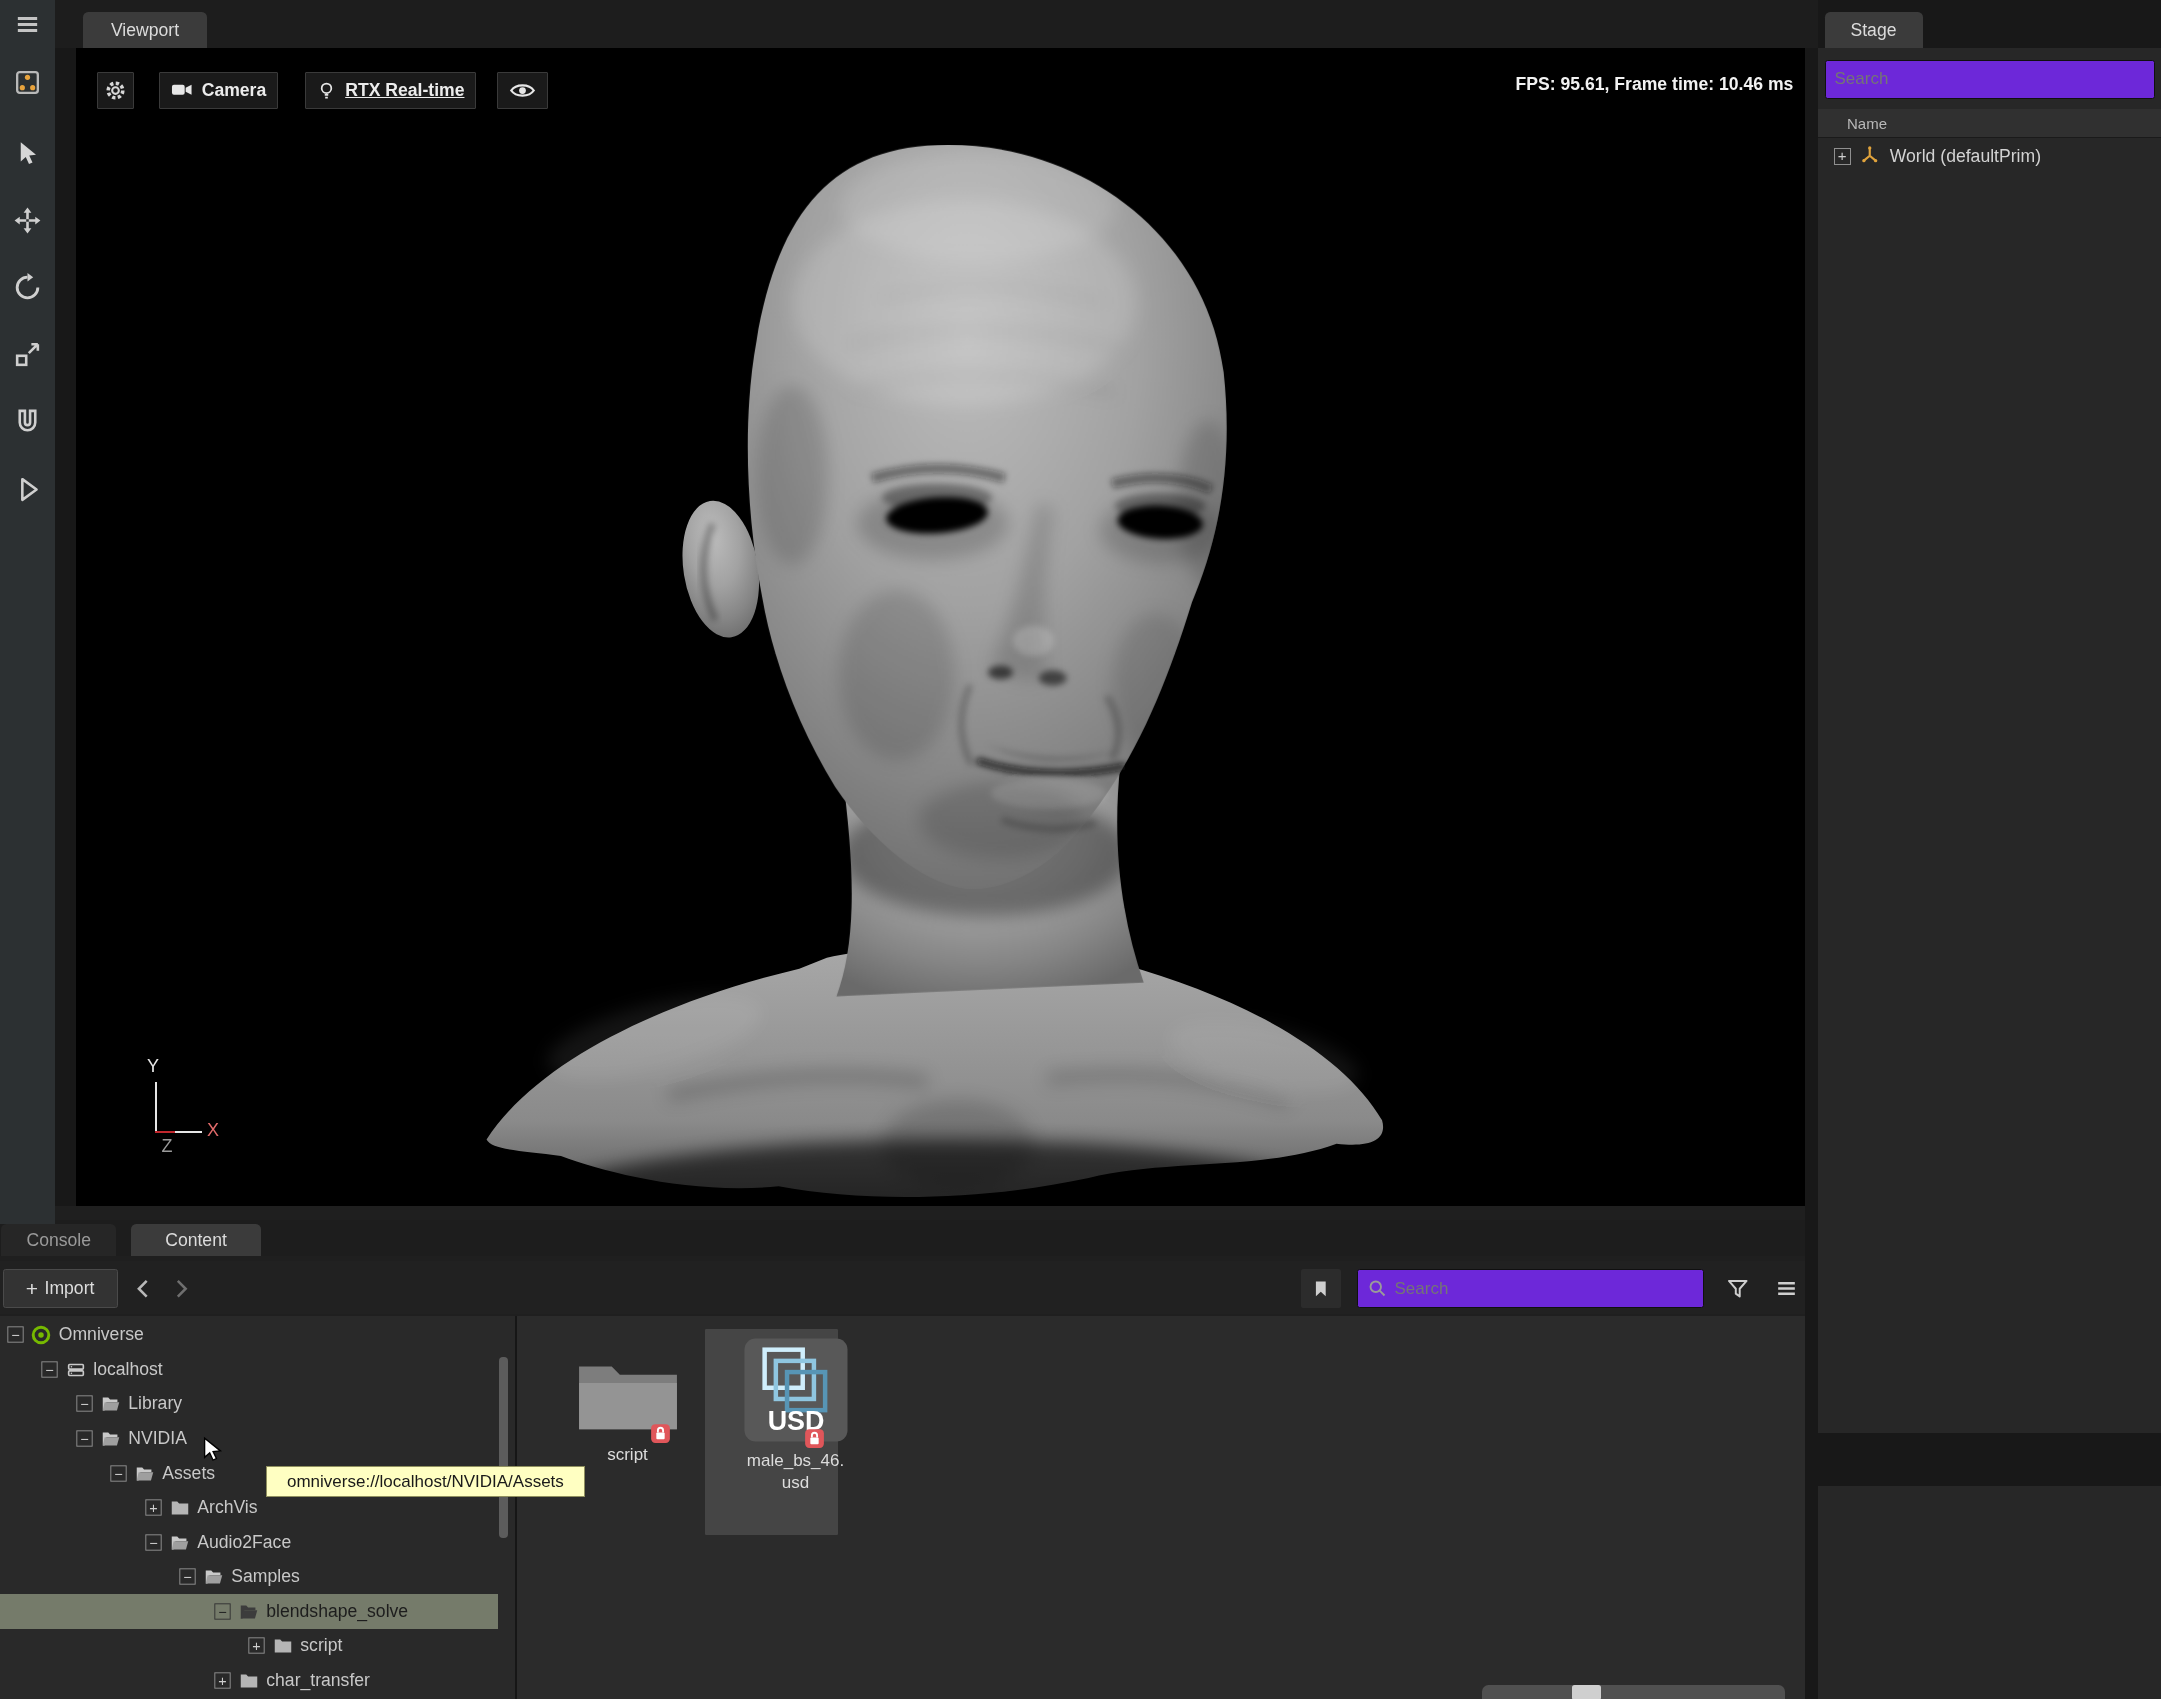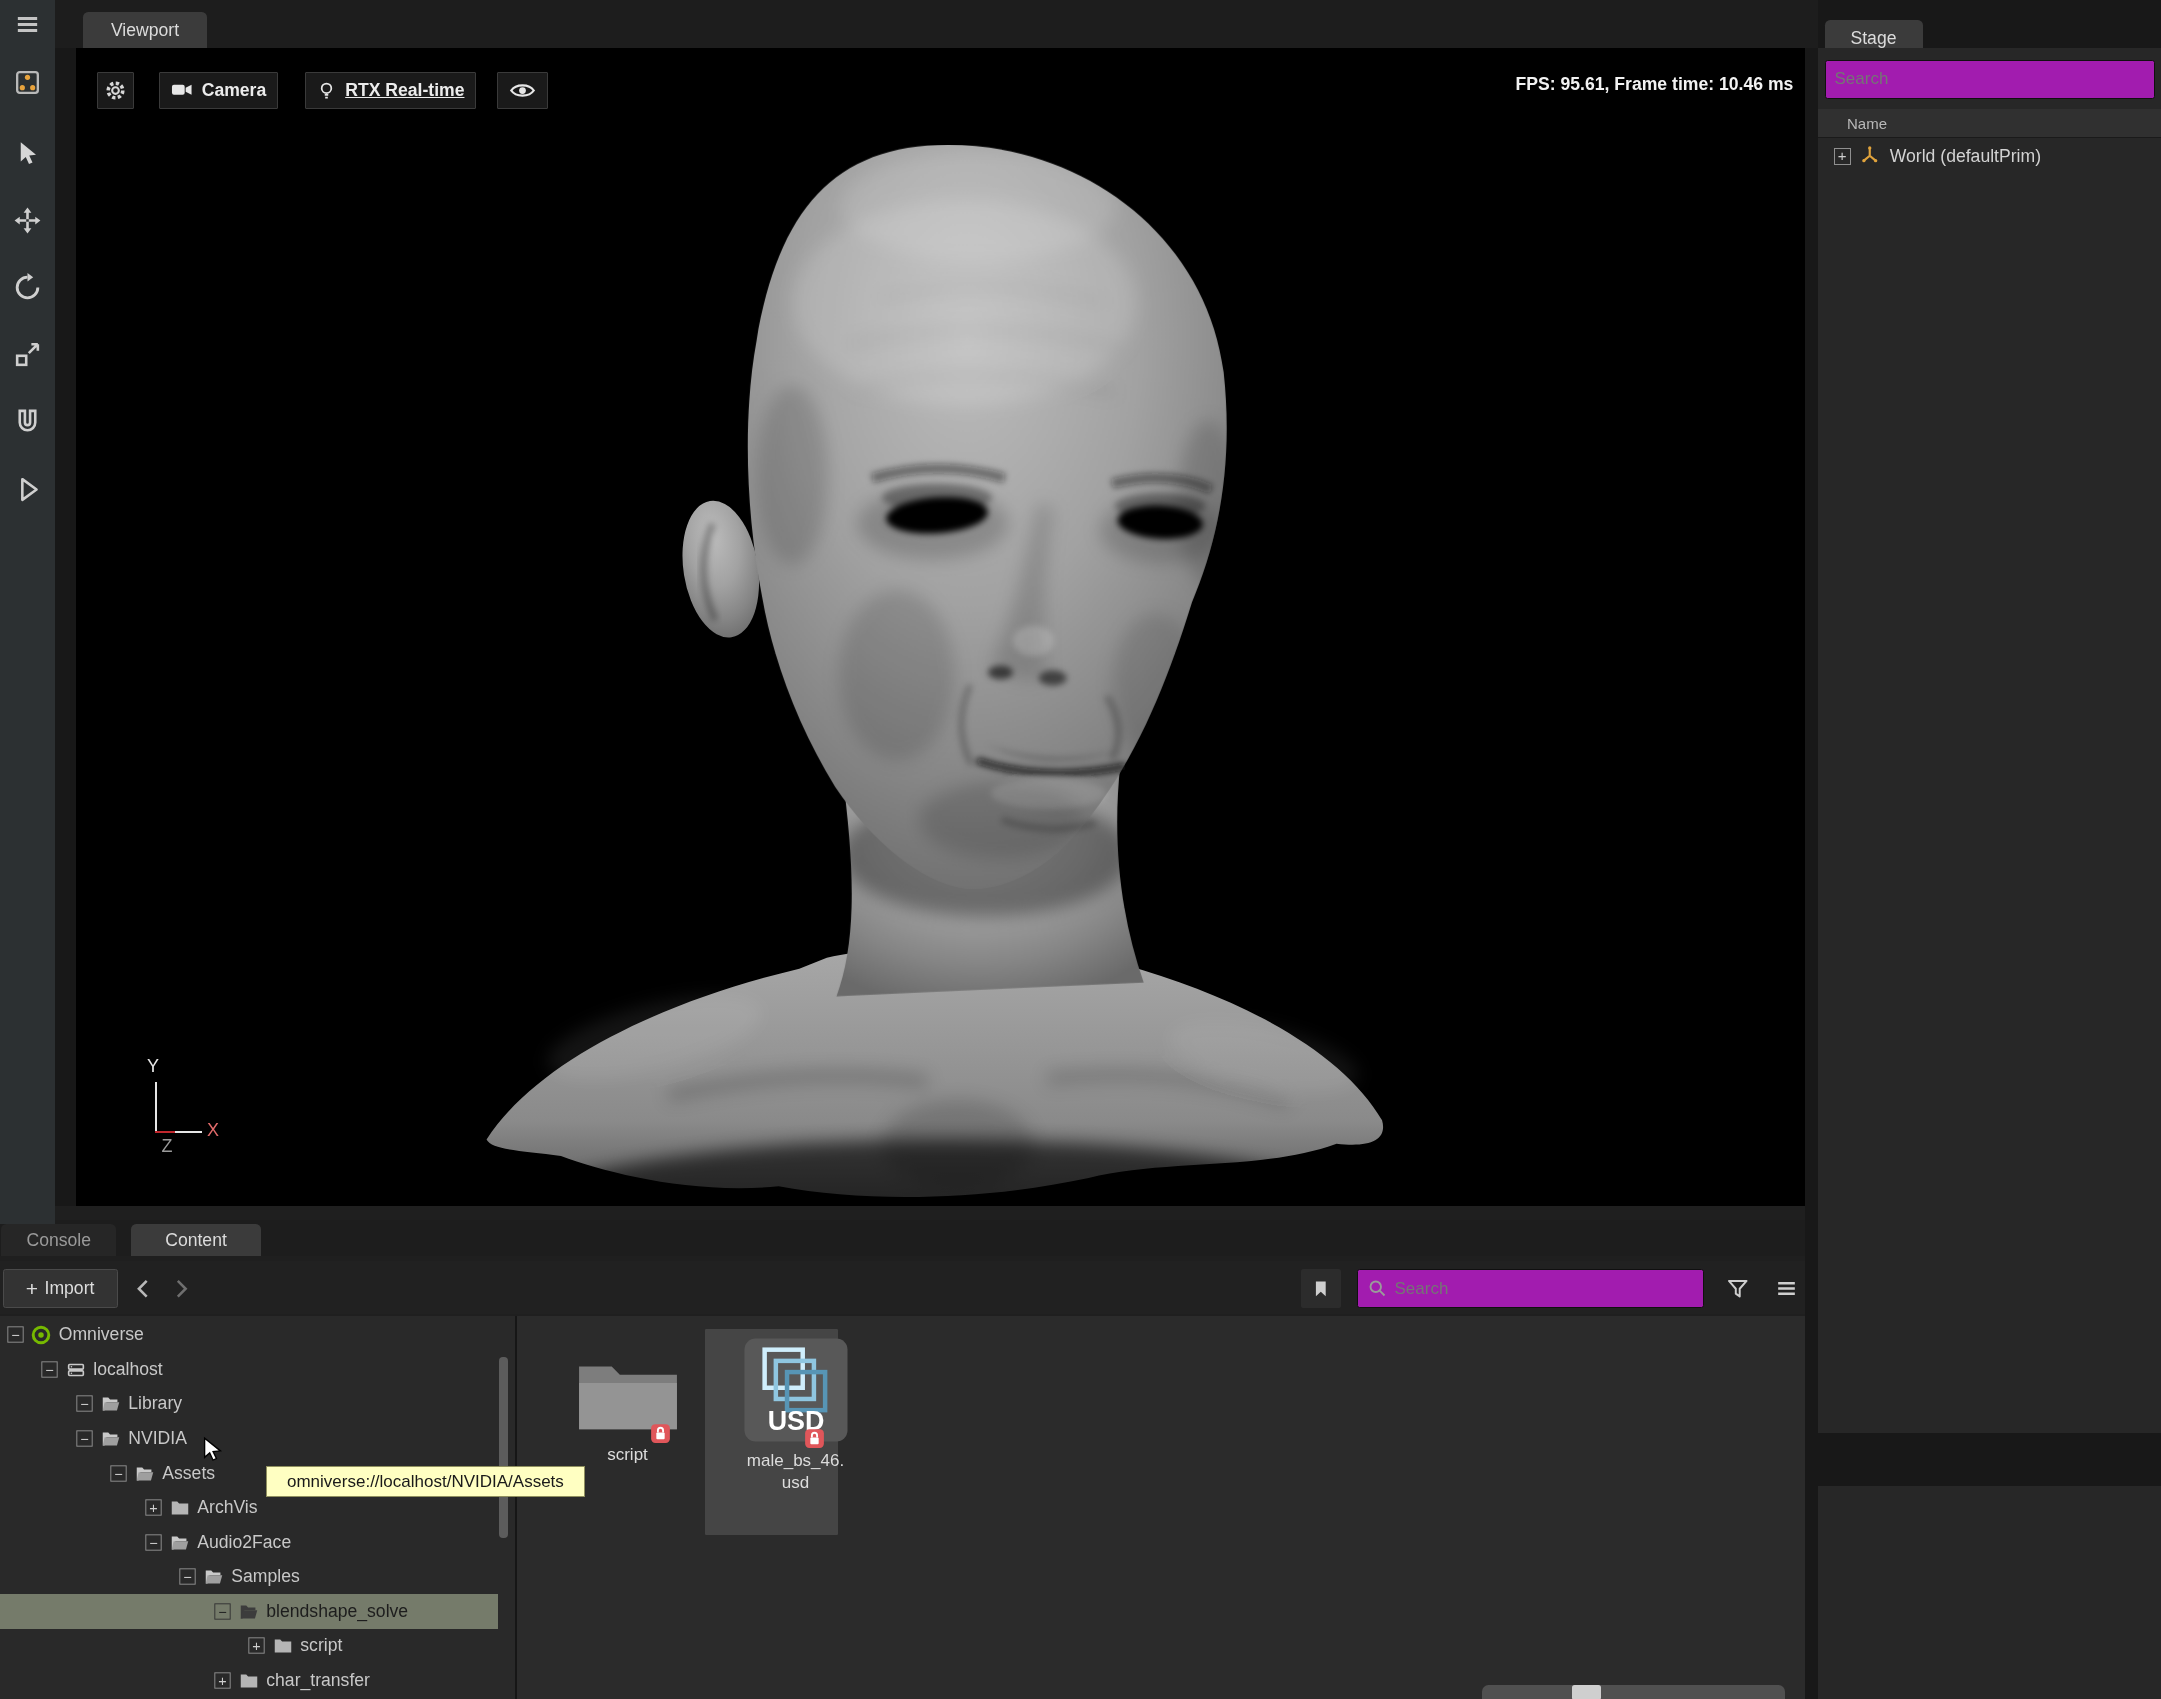--- a/index.html
+++ b/index.html
@@ -26,21 +26,21 @@
   .vp-stats { position:absolute; right:11.7px; top:26px; font-size:17.6px; font-weight:bold; color:#f2f2f2; z-index:3; }
   .gizmo { position:absolute; left:62px; top:1008px; width:130px; height:124px; z-index:3; }
   .gizmo .lbl { position:absolute; font-size:18px; }
   .gizmo .line { position:absolute; background:#e6e6e6; }
 
   
   .right-panel { left:1818px; top:0; width:343px; height:1700px; background:#181818; }
   .stage-body { position:absolute; left:0; top:48px; width:343px; height:1385px; background:#272727; }
   .prop-body  { position:absolute; left:0; top:1486px; width:343px; height:213px; background:#272727; }
   .search-box { position:absolute; display:flex; align-items:center; gap:6.5px;
-    background:#a21caf; border:0.7px solid #101010; border-radius:2.6px; padding:0 9px; }
+    background:#6d28d9; border:0.7px solid #101010; border-radius:2.6px; padding:0 9px; }
   .search-box input { flex:1; background:transparent; border:none; outline:none;
     color:#cfcfcf; font-size:17px; font-family:"Liberation Sans", sans-serif; min-width:0; }
   .col-header { position:absolute; left:0; top:61px; width:343px; height:29px; background:#303030;
     border-bottom:0.7px solid #1a1a1a; color:#b8b8b8; font-size:15px; display:flex; align-items:center; padding-left:29px; }
   .stage-row { position:absolute; left:0; top:91px; width:343px; height:34px;
     display:flex; align-items:center; gap:7.8px; padding-left:15.7px; color:#d2d2d2; font-size:17.6px; }
   .expander { display:inline-flex; width:17px; height:17px; border:1.3px solid #8f8f8f; color:#cfcfcf;
     font-size:15px; line-height:13.7px; align-items:center; justify-content:center; flex:0 0 17px; }
 
   
@@ -259,21 +259,21 @@
     <span class="lbl" style="left:9px; top:0; color:#e8e8e8;">Y</span>
     <div class="line" style="left:17px; top:26px; width:2px; height:51px;"></div>
     <div class="line" style="left:17px; top:75px; width:47px; height:2px;"></div>
     <div class="line" style="left:17px; top:75px; width:19.6px; height:2px; background:#c1272d;"></div>
     <span class="lbl" style="left:69px; top:64px; color:#e06a6a;">X</span>
     <span class="lbl" style="left:23.5px; top:80px; color:#9a9a9a;">Z</span>
   </div>
 </div>
 
 <div class="abs right-panel">
-  <div class="abs tab" style="left:6.5px; width:98px;margin-top:8px;">
+  <div class="abs tab" style="left:6.5px; width:98px;">
     <span>Stage</span>
   </div>
   <div class="stage-body">
     <div class="search-box" style="left:6.5px; top:11.7px; width:330px; height:39px;">
       <input type="text" placeholder="Search" style="">
     </div>
     <div class="col-header">
       <span>Name</span>
     </div>
     <div class="stage-row">

